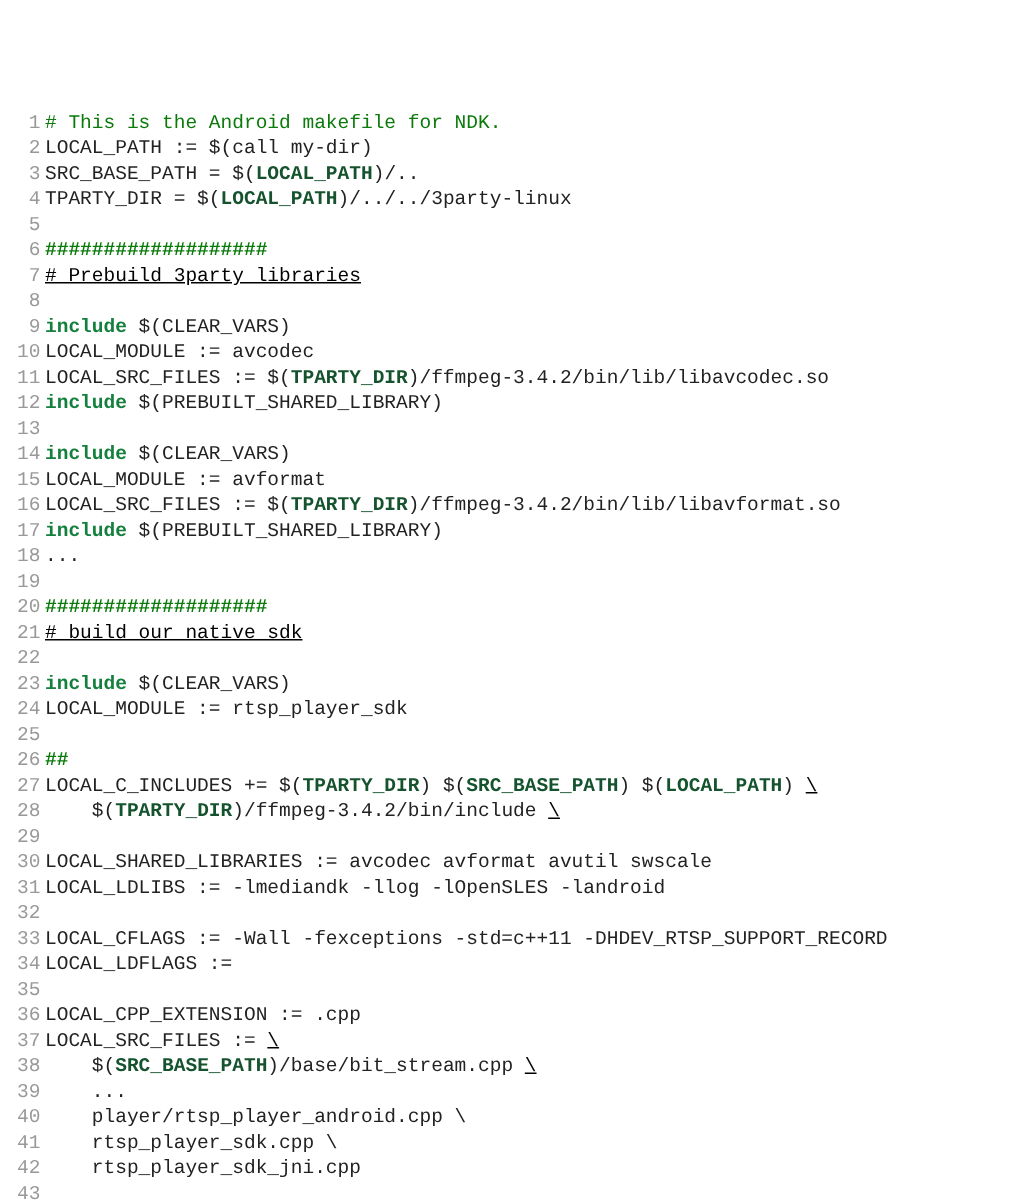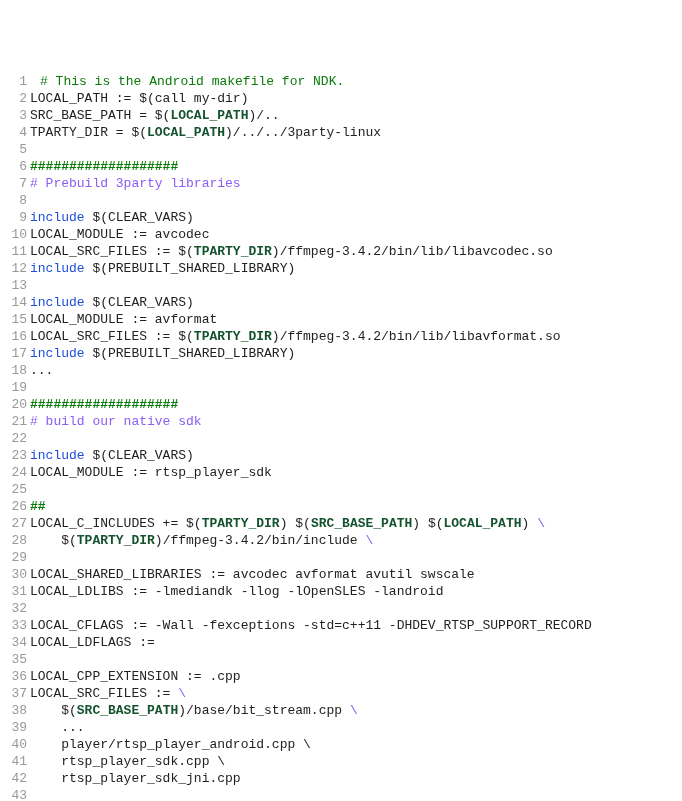--- a/index.html
+++ b/index.html
@@ -20,24 +20,24 @@
       color: #999;
       text-align: right;
       width: 22px;
       margin-right: 3px;
       flex-shrink: 0;
       user-select: none;
     }
     .code {
       flex: 1;
     }
-    .c-green { color: #0a7b0a; margin-left: 10px; }
+    .c-green { color: #0a7b0a; }
     .c-green-b { color: #0a7b0a; font-weight: bold; }
-    .c-teal { color: #8b5cf6; }
-    .c-brown-b { color: #1d4ed8; font-weight: normal; }
+    .c-teal { color: #000000; text-decoration: underline; }
+    .c-brown-b { color: #15803d; font-weight: bold; }
     .c-var { color: #14532d; font-weight: bold; }
   </style>
 </head>
 <body>
 
 
 
 <div id="code-container"><div class="line"><span class="lineno">1</span><span class="code"><span class="c-green"># This is the Android makefile for NDK.</span></span></div><div class="line"><span class="lineno">2</span><span class="code"><span>LOCAL_PATH := $(call my-dir)</span></span></div><div class="line"><span class="lineno">3</span><span class="code"><span>SRC_BASE_PATH = $(</span><span class="c-var">LOCAL_PATH</span><span>)/..</span></span></div><div class="line"><span class="lineno">4</span><span class="code"><span>TPARTY_DIR = $(</span><span class="c-var">LOCAL_PATH</span><span>)/../../3party-linux</span></span></div><div class="line"><span class="lineno">5</span><span class="code"><span></span></span></div><div class="line"><span class="lineno">6</span><span class="code"><span class="c-green-b">###################</span></span></div><div class="line"><span class="lineno">7</span><span class="code"><span class="c-teal"># Prebuild 3party libraries</span></span></div><div class="line"><span class="lineno">8</span><span class="code"><span></span></span></div><div class="line"><span class="lineno">9</span><span class="code"><span class="c-brown-b">include</span><span> $(CLEAR_VARS)</span></span></div><div class="line"><span class="lineno">10</span><span class="code"><span>LOCAL_MODULE := avcodec</span></span></div><div class="line"><span class="lineno">11</span><span class="code"><span>LOCAL_SRC_FILES := $(</span><span class="c-var">TPARTY_DIR</span><span>)/ffmpeg-3.4.2/bin/lib/libavcodec.so</span></span></div><div class="line"><span class="lineno">12</span><span class="code"><span class="c-brown-b">include</span><span> $(PREBUILT_SHARED_LIBRARY)</span></span></div><div class="line"><span class="lineno">13</span><span class="code"><span></span></span></div><div class="line"><span class="lineno">14</span><span class="code"><span class="c-brown-b">include</span><span> $(CLEAR_VARS)</span></span></div><div class="line"><span class="lineno">15</span><span class="code"><span>LOCAL_MODULE := avformat</span></span></div><div class="line"><span class="lineno">16</span><span class="code"><span>LOCAL_SRC_FILES := $(</span><span class="c-var">TPARTY_DIR</span><span>)/ffmpeg-3.4.2/bin/lib/libavformat.so</span></span></div><div class="line"><span class="lineno">17</span><span class="code"><span class="c-brown-b">include</span><span> $(PREBUILT_SHARED_LIBRARY)</span></span></div><div class="line"><span class="lineno">18</span><span class="code"><span>...</span></span></div><div class="line"><span class="lineno">19</span><span class="code"><span></span></span></div><div class="line"><span class="lineno">20</span><span class="code"><span class="c-green-b">###################</span></span></div><div class="line"><span class="lineno">21</span><span class="code"><span class="c-teal"># build our native sdk</span></span></div><div class="line"><span class="lineno">22</span><span class="code"><span></span></span></div><div class="line"><span class="lineno">23</span><span class="code"><span class="c-brown-b">include</span><span> $(CLEAR_VARS)</span></span></div><div class="line"><span class="lineno">24</span><span class="code"><span>LOCAL_MODULE := rtsp_player_sdk</span></span></div><div class="line"><span class="lineno">25</span><span class="code"><span></span></span></div><div class="line"><span class="lineno">26</span><span class="code"><span class="c-green-b">##</span></span></div><div class="line"><span class="lineno">27</span><span class="code"><span>LOCAL_C_INCLUDES += $(</span><span class="c-var">TPARTY_DIR</span><span>) $(</span><span class="c-var">SRC_BASE_PATH</span><span>) $(</span><span class="c-var">LOCAL_PATH</span><span>) </span><span class="c-teal">\</span></span></div><div class="line"><span class="lineno">28</span><span class="code"><span>    $(</span><span class="c-var">TPARTY_DIR</span><span>)/ffmpeg-3.4.2/bin/include </span><span class="c-teal">\</span></span></div><div class="line"><span class="lineno">29</span><span class="code"><span></span></span></div><div class="line"><span class="lineno">30</span><span class="code"><span>LOCAL_SHARED_LIBRARIES := avcodec avformat avutil swscale</span></span></div><div class="line"><span class="lineno">31</span><span class="code"><span>LOCAL_LDLIBS := -lmediandk -llog -lOpenSLES -landroid</span></span></div><div class="line"><span class="lineno">32</span><span class="code"><span></span></span></div><div class="line"><span class="lineno">33</span><span class="code"><span>LOCAL_CFLAGS := -Wall -fexceptions -std=c++11 -DHDEV_RTSP_SUPPORT_RECORD</span></span></div><div class="line"><span class="lineno">34</span><span class="code"><span>LOCAL_LDFLAGS := </span></span></div><div class="line"><span class="lineno">35</span><span class="code"><span></span></span></div><div class="line"><span class="lineno">36</span><span class="code"><span>LOCAL_CPP_EXTENSION := .cpp</span></span></div><div class="line"><span class="lineno">37</span><span class="code"><span>LOCAL_SRC_FILES := </span><span class="c-teal">\</span></span></div><div class="line"><span class="lineno">38</span><span class="code"><span>    $(</span><span class="c-var">SRC_BASE_PATH</span><span>)/base/bit_stream.cpp </span><span class="c-teal">\</span></span></div><div class="line"><span class="lineno">39</span><span class="code"><span>    ...</span></span></div><div class="line"><span class="lineno">40</span><span class="code"><span>    player/rtsp_player_android.cpp \</span></span></div><div class="line"><span class="lineno">41</span><span class="code"><span>    rtsp_player_sdk.cpp \</span></span></div><div class="line"><span class="lineno">42</span><span class="code"><span>    rtsp_player_sdk_jni.cpp</span></span></div><div class="line"><span class="lineno">43</span><span class="code"><span></span></span></div></div>
 
 

